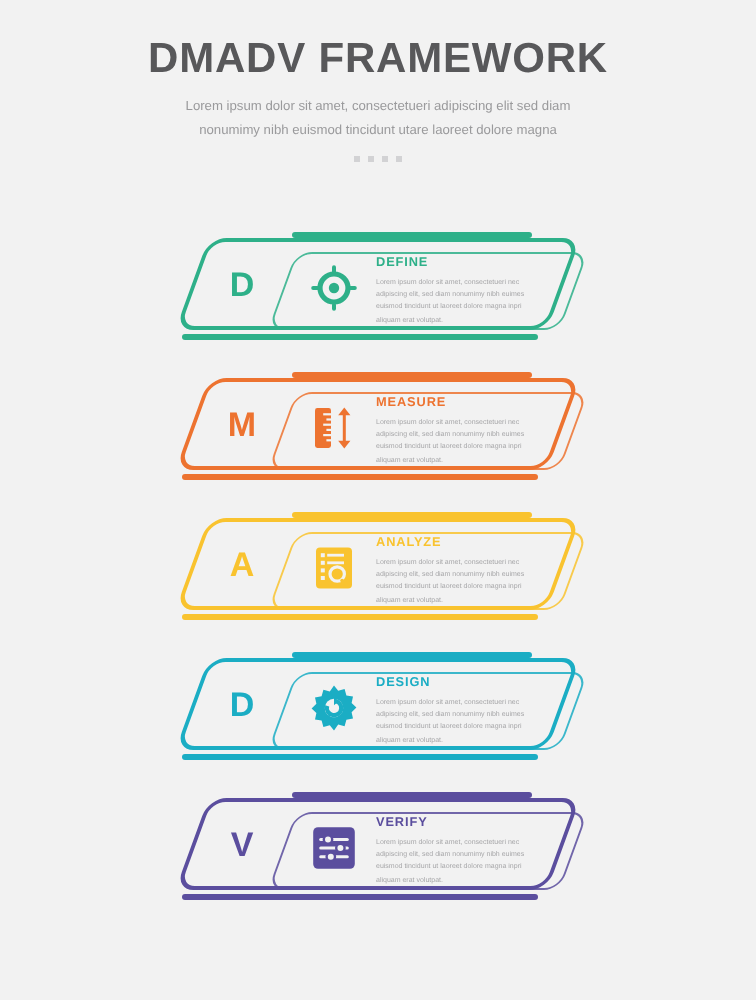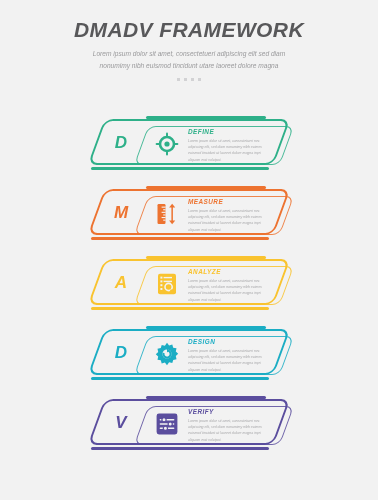--- a/index.html
+++ b/index.html
@@ -11,21 +11,20 @@
     height: 500px;
     background: #f2f2f2;
     font-family: "Liberation Sans", sans-serif;
     overflow: hidden;
   }
   #page {
     position: relative;
     width: 378px;
     height: 408px;
     background: #f2f2f2;
-    font-style: italic;
   }
 
   
   .header {
     padding-top: 18px;
     text-align: center;
   }
   .title {
     font-size: 21px;
     font-weight: bold;

